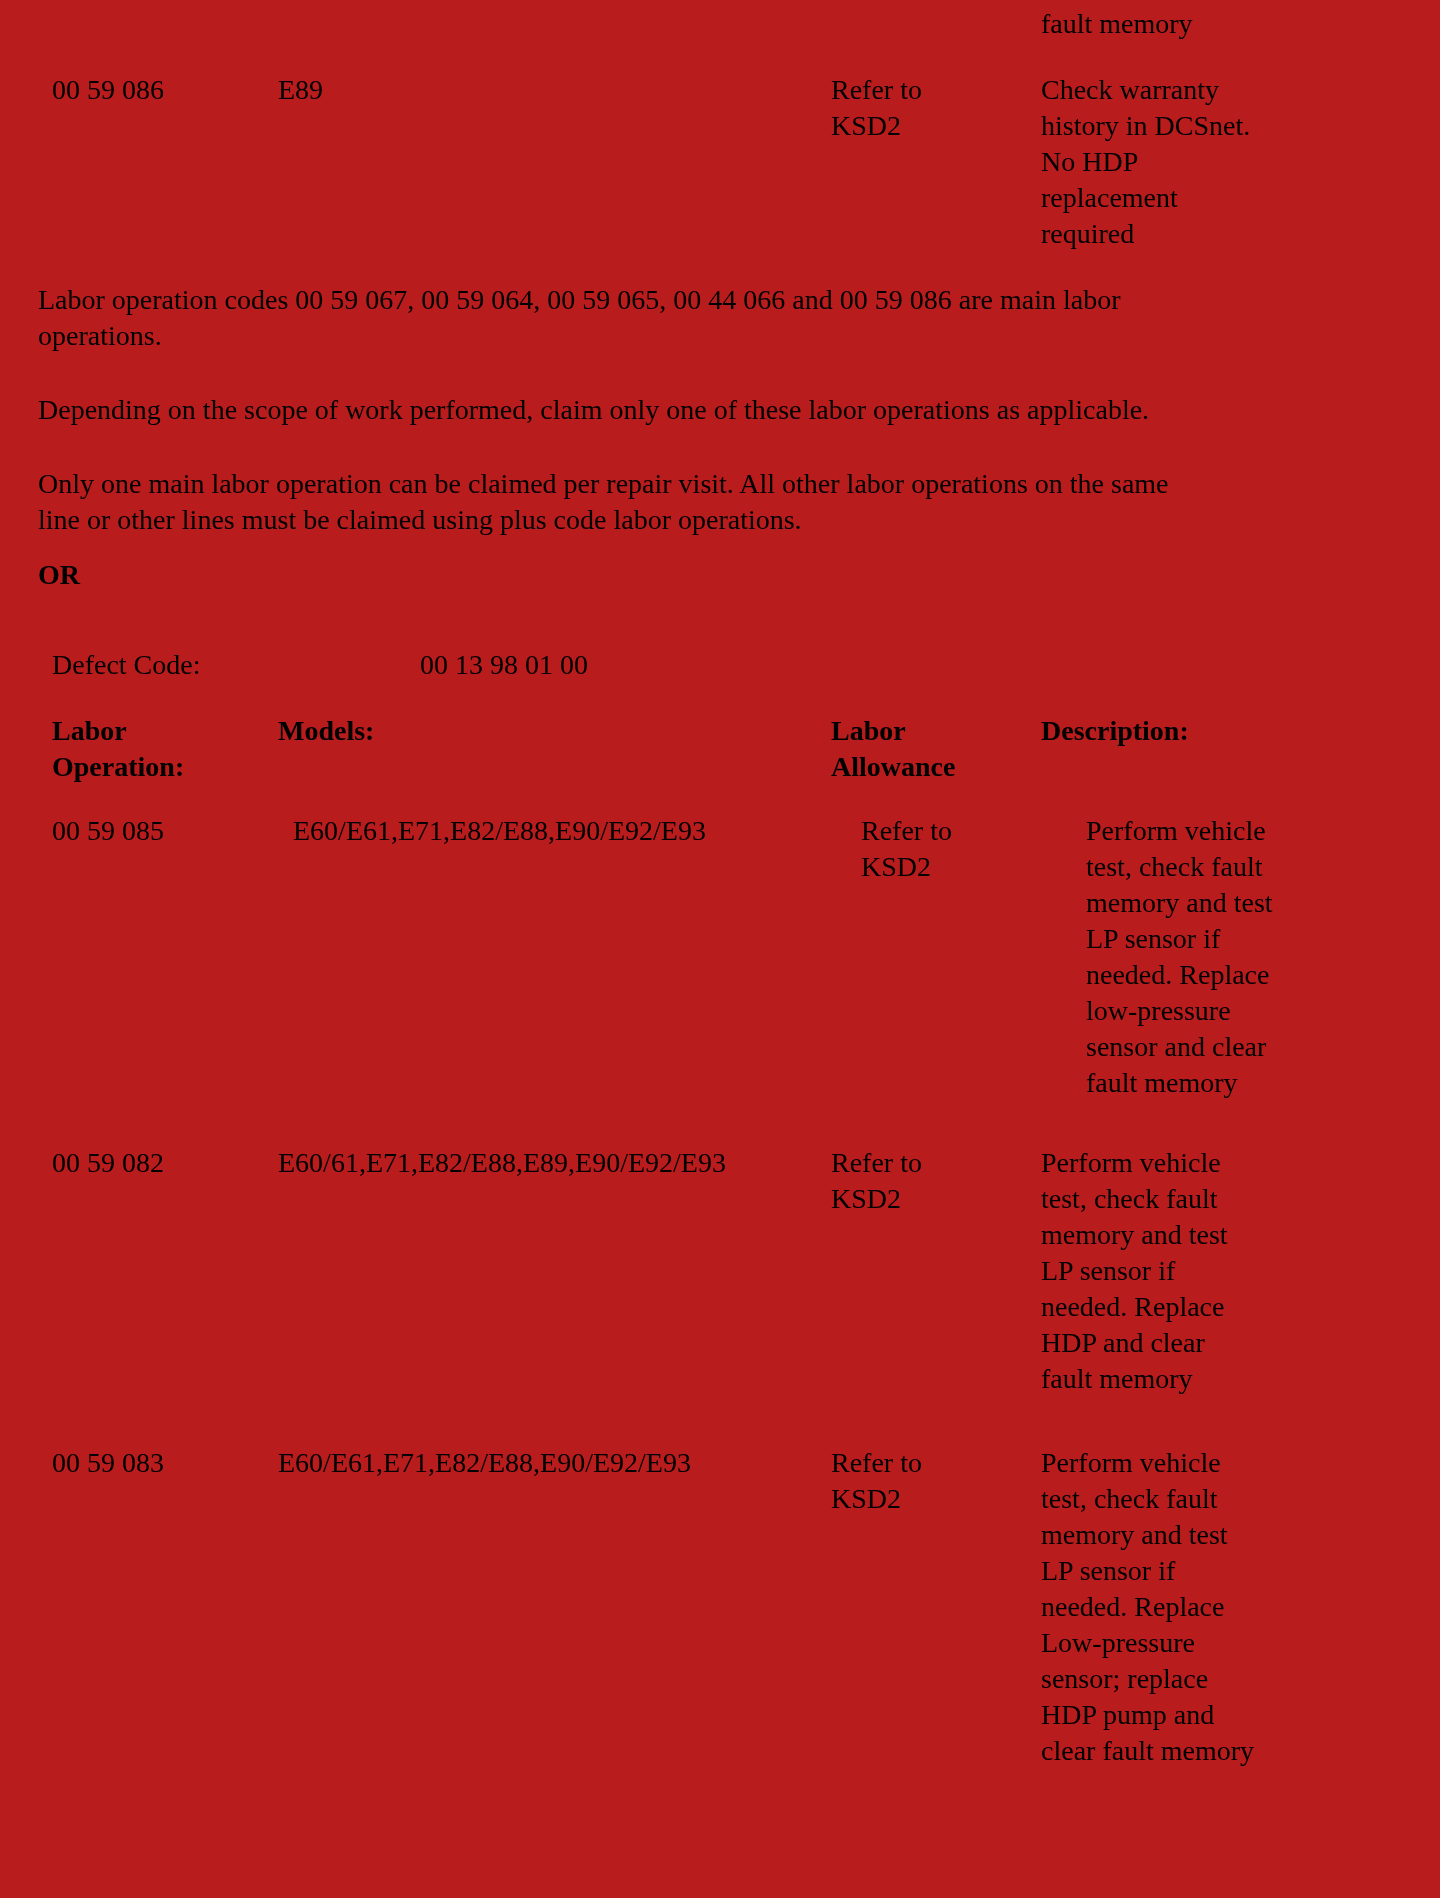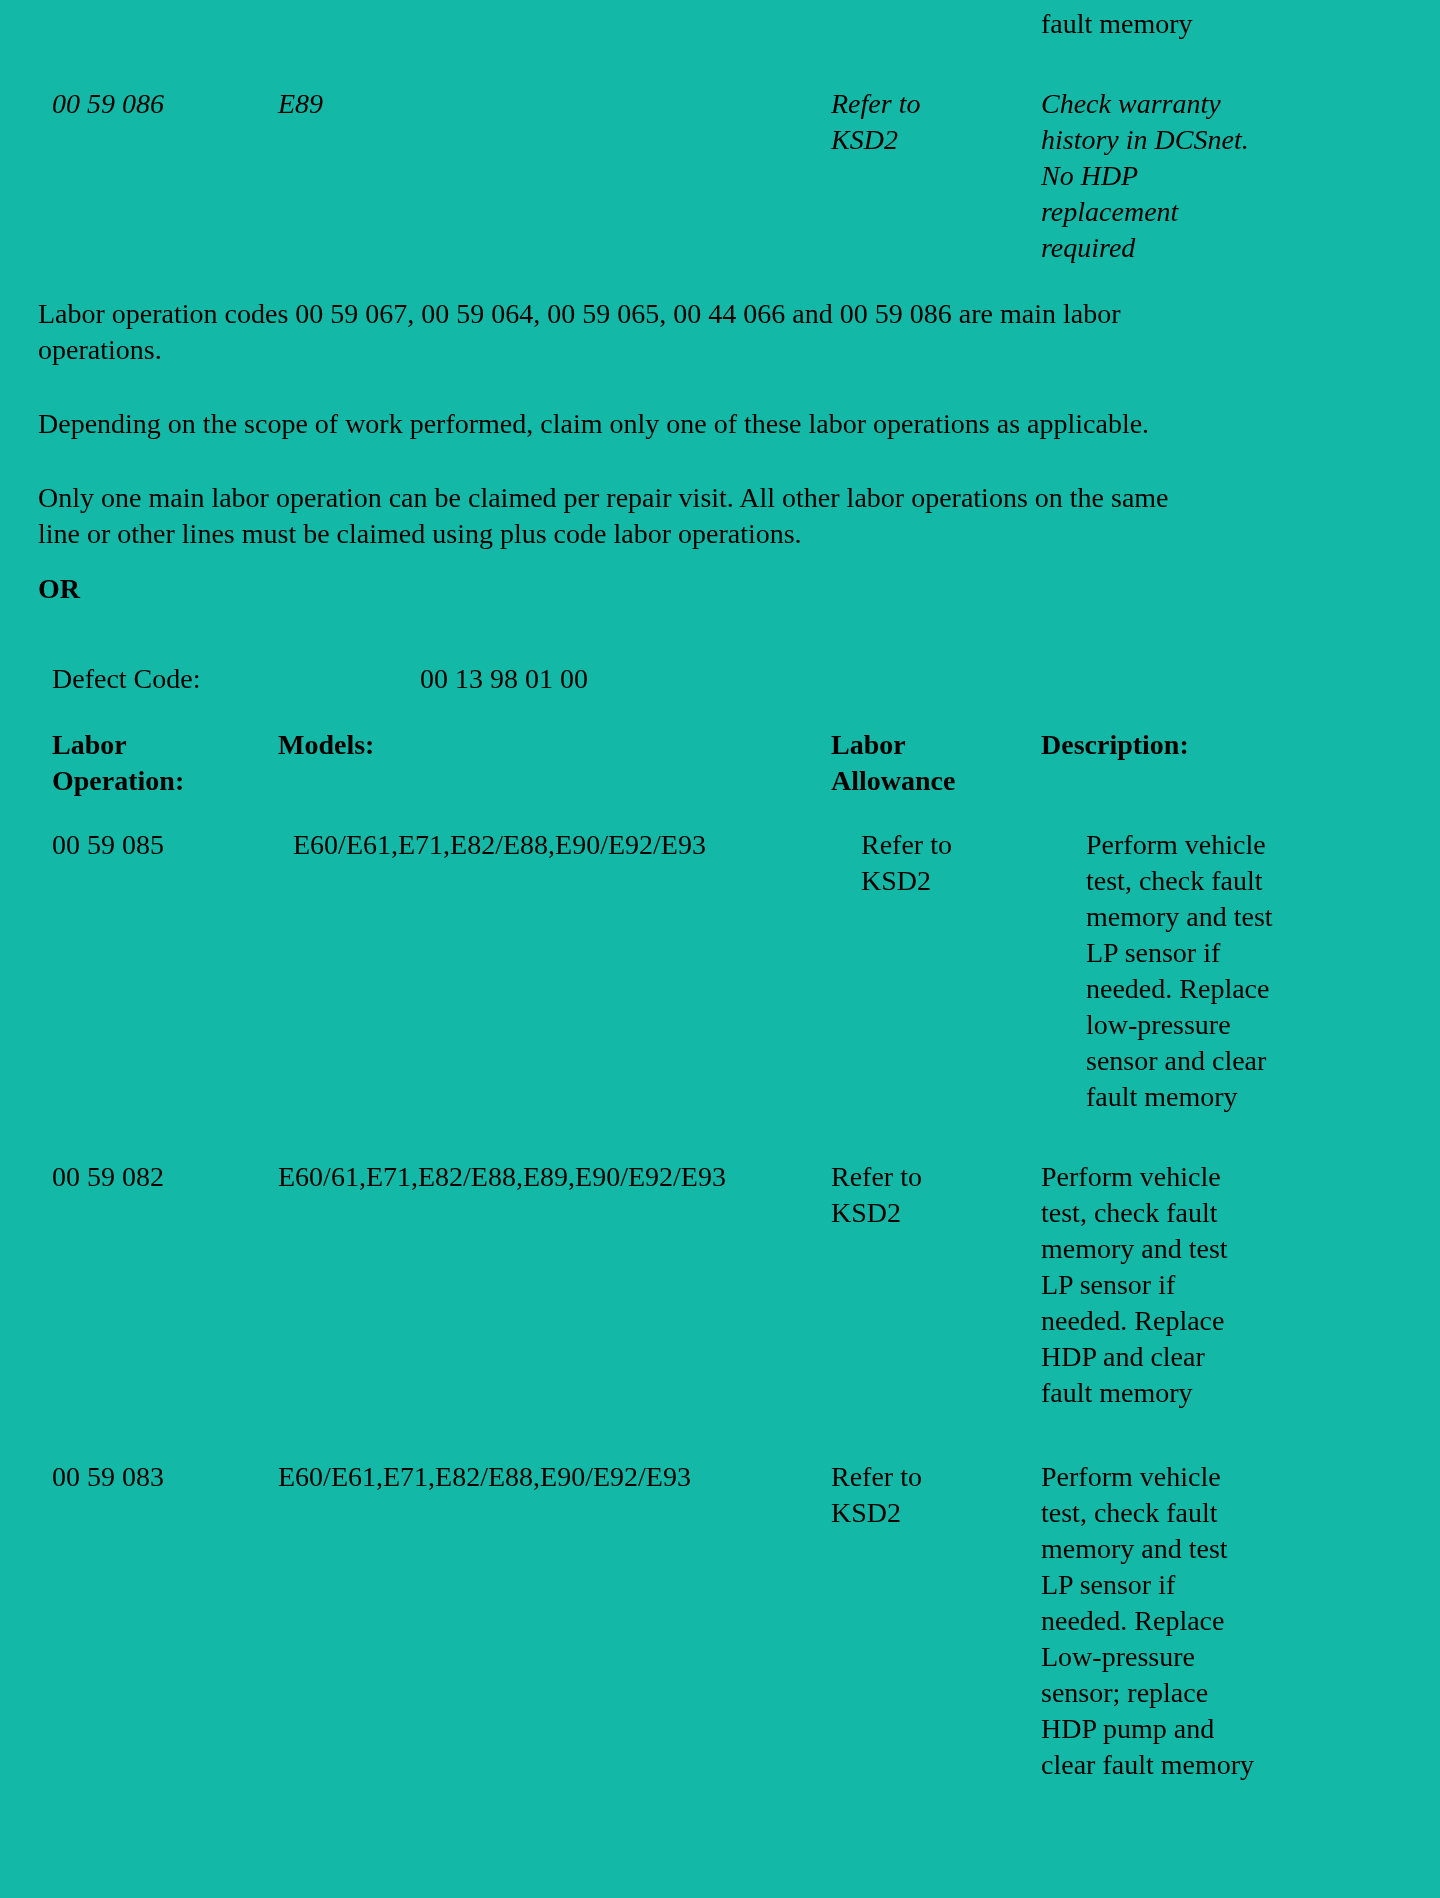--- a/index.html
+++ b/index.html
@@ -12,35 +12,35 @@
     font-family: "Liberation Serif", "DejaVu Serif", serif;
     font-size: 28px;
     line-height: 36px;
   }
   .page {
     position: relative;
     width: 1440px;
     height: 1898px;
     box-sizing: border-box;
     padding: 6px 42px 0 38px;
-    background: #14b8a6;
+    background: #b91c1c;
     overflow: hidden;
   }
 
   
   .trow {
     display: grid;
     grid-template-columns: 226px 553px 210px 1fr;
     margin-left: 14px;
     align-items: start;
   }
   .trow > div { white-space: pre-line; padding-right: 10px; }
 
   .carryover-row { margin-top: 0; }
-  .row-086   { margin-top: 44px; font-style: italic; }
+  .row-086   { margin-top: 30px; }
 
   .para { margin: 38px 0 0 0; max-width: 1150px; white-space: pre-line; }
   .para-first { margin-top: 30px; }
 
   .or-line { margin-top: 19px; font-weight: bold; }
 
   .defect-line {
     display: grid;
     grid-template-columns: 343px 1fr;
     margin-left: 14px;

